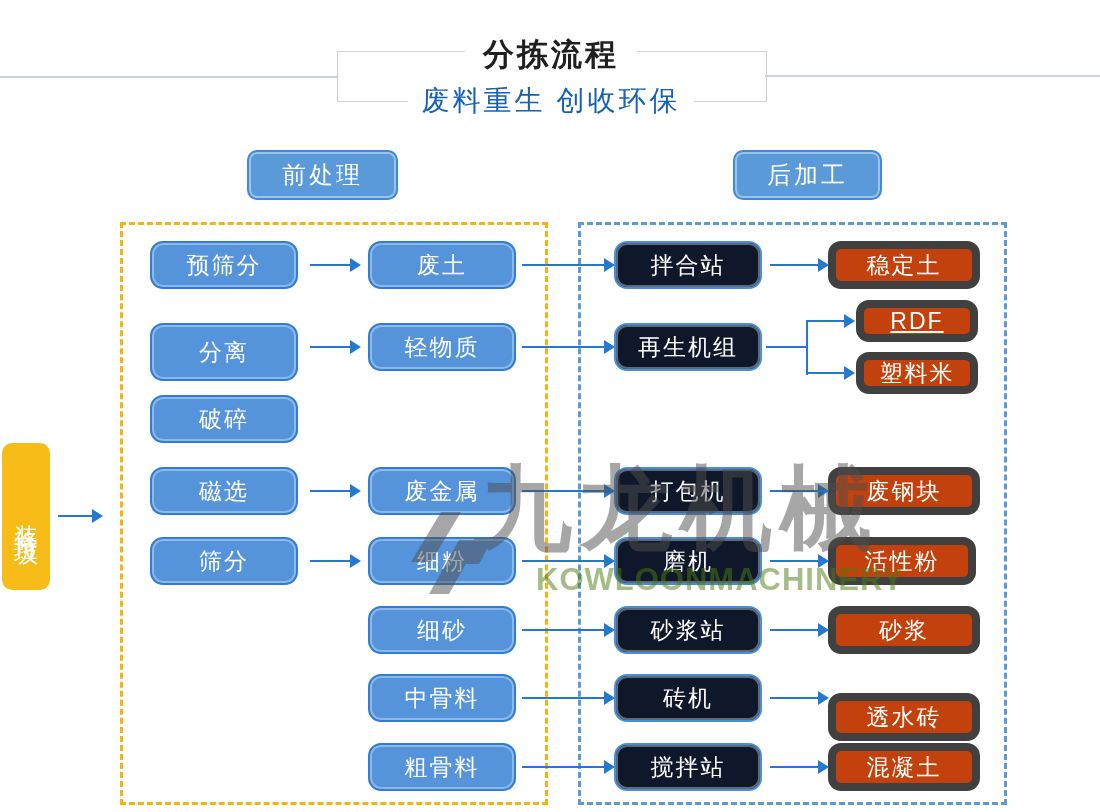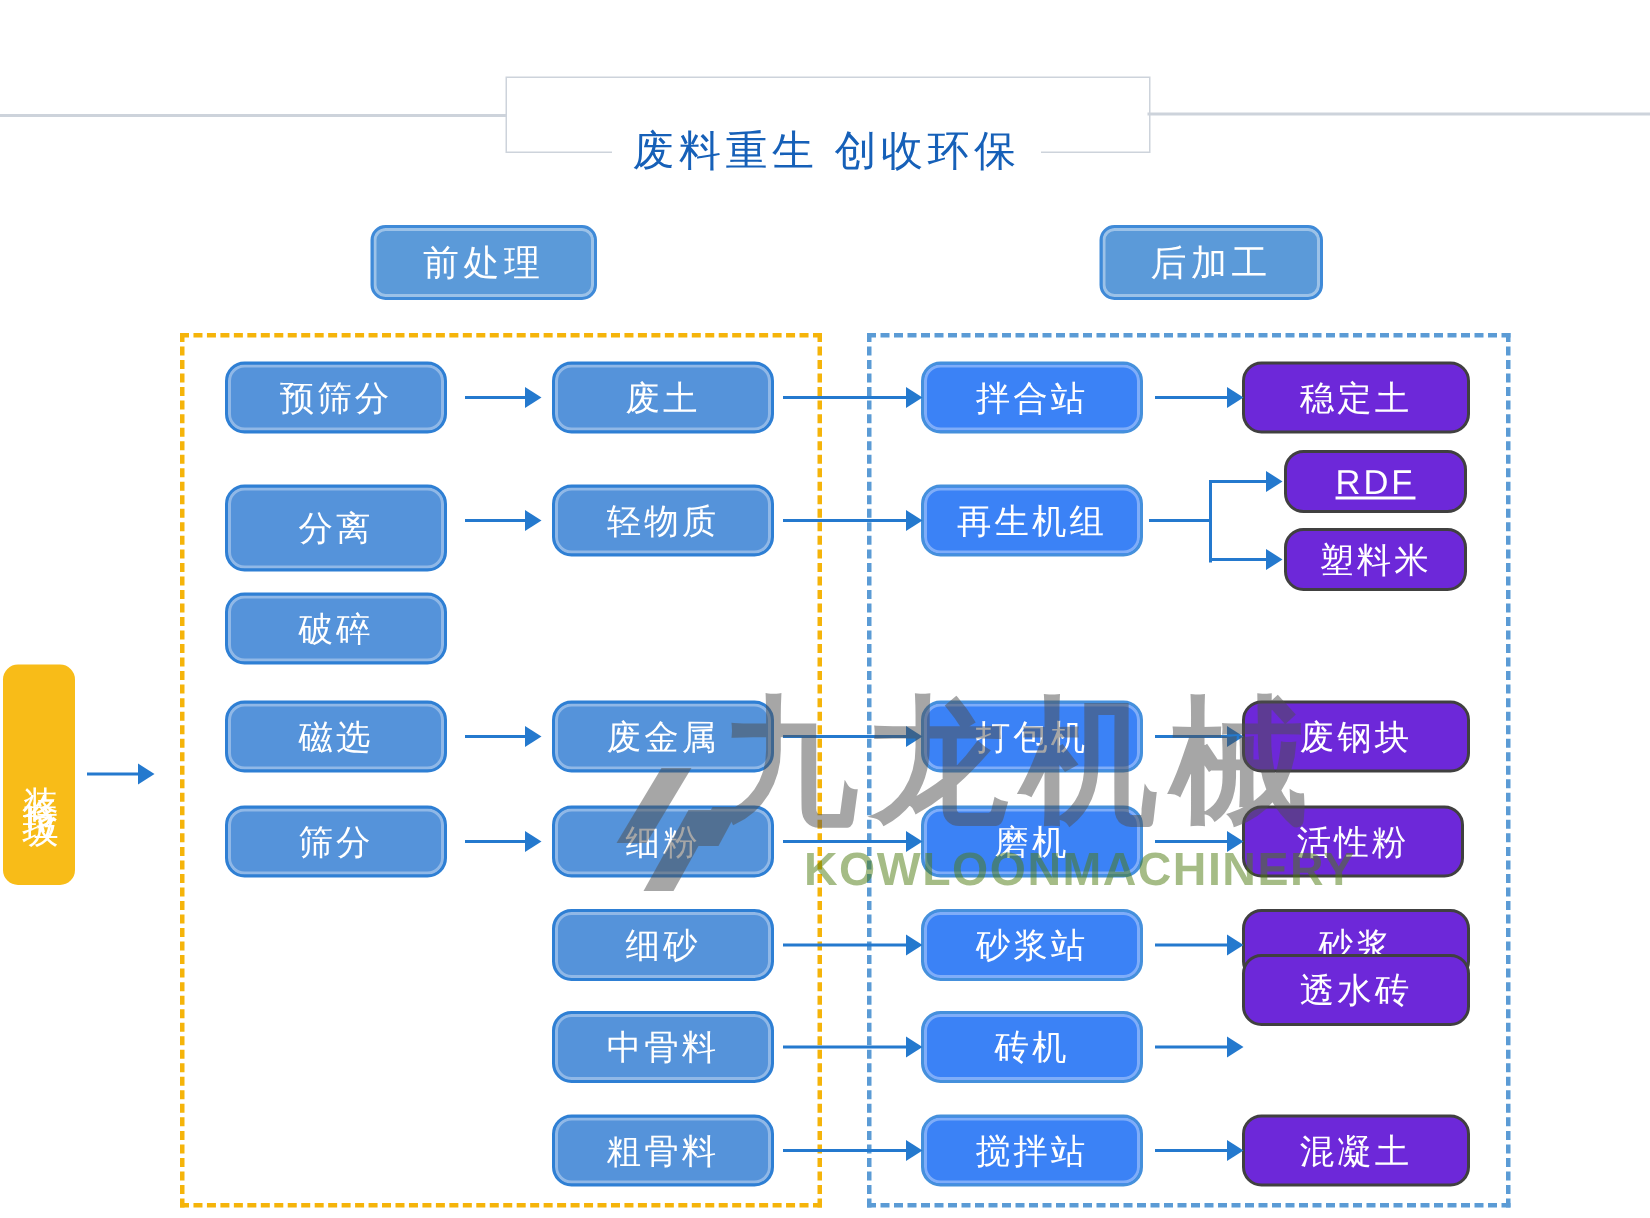--- a/index.html
+++ b/index.html
@@ -36,23 +36,23 @@
   .source{position:absolute;left:2px;top:443px;width:48px;height:147px;background:#f8bc18;
           border-radius:10px;display:flex;align-items:center;justify-content:center;
           color:#fff;font-size:24px;font-weight:500;z-index:2;
           writing-mode:vertical-rl;text-orientation:upright;letter-spacing:6px;}
 
   
   .node{position:absolute;border-radius:13px;display:flex;align-items:center;justify-content:center;
         color:#fff;font-size:23px;letter-spacing:2px;box-sizing:border-box;z-index:3;}
   .kind-process{background:#5593da;border:2px solid #2e7fd4;
         box-shadow:inset 0 0 0 2px rgba(255,255,255,.35);}
-  .kind-process3{background:#3b82f6;border:2px solid #4590dc;
+  .kind-process3{background:#0f172a;border:2px solid #4590dc;
         box-shadow:inset 0 0 0 2px rgba(255,255,255,.35);}
-  .kind-product,.kind-product-sm{background:#6d28d9;border:2px solid #404040;}
+  .kind-product,.kind-product-sm{background:#c2410c;border:8px solid #404040;}
   .kind-product-sm{font-size:23px;}
 
   
   .arrow{position:absolute;height:2px;background:#2479ce;z-index:4;}
   .arrow::after{content:'';position:absolute;right:-9px;top:-6px;width:0;height:0;
         border-left:11px solid #2479ce;border-top:7px solid transparent;border-bottom:7px solid transparent;}
   .cline{position:absolute;background:#2479ce;z-index:4;}
 
   
   .watermark{position:absolute;left:395px;top:460px;width:520px;height:140px;
@@ -64,20 +64,23 @@
   .wm-logo{position:absolute;left:10px;top:42px;}
 </style>
 </head>
 <body>
 
 <div class="canvas">
 
   <div class="hline" id="hline-left"></div>
   <div class="hline" id="hline-right"></div>
   <div class="hrect"></div>
+  <div class="title-wrap">
+    <span>分拣流程</span>
+  </div>
   <div class="subtitle-wrap">
     <span>废料重生 创收环保</span>
   </div>
 
   <div class="stage" id="stage-pre">前处理</div>
   <div class="stage" id="stage-post">后加工</div>
 
   <div class="zone" id="zone-pre"></div>
   <div class="zone" id="zone-post"></div>
 
@@ -100,21 +103,21 @@
       <div class="node kind-product" style="left: 828px; top: 467px; width: 152px; height: 48px;">废钢块</div>
       <div class="node kind-process" style="left: 150px; top: 537px; width: 148px; height: 48px;">筛分</div>
       <div class="node kind-process" style="left: 368px; top: 537px; width: 148px; height: 48px;">细粉</div>
       <div class="node kind-process3" style="left: 614px; top: 537px; width: 148px; height: 48px;">磨机</div>
       <div class="node kind-product" style="left: 828px; top: 537px; width: 148px; height: 48px;">活性粉</div>
       <div class="node kind-process" style="left: 368px; top: 606px; width: 148px; height: 48px;">细砂</div>
       <div class="node kind-process3" style="left: 614px; top: 606px; width: 148px; height: 48px;">砂浆站</div>
       <div class="node kind-product" style="left: 828px; top: 606px; width: 152px; height: 48px;">砂浆</div>
       <div class="node kind-process" style="left: 368px; top: 674px; width: 148px; height: 48px;">中骨料</div>
       <div class="node kind-process3" style="left: 614px; top: 674px; width: 148px; height: 48px;">砖机</div>
-      <div class="node kind-product" style="left: 828px; top: 636px; width: 152px; height: 48px;">透水砖</div>
+      <div class="node kind-product" style="left: 828px; top: 693px; width: 152px; height: 48px;">透水砖</div>
       <div class="node kind-process" style="left: 368px; top: 743px; width: 148px; height: 48px;">粗骨料</div>
       <div class="node kind-process3" style="left: 614px; top: 743px; width: 148px; height: 48px;">搅拌站</div>
       <div class="node kind-product" style="left: 828px; top: 743px; width: 152px; height: 48px;">混凝土</div>
       <div class="arrow" style="left: 58px; top: 515px; width: 36px;"></div>
       <div class="arrow" style="left: 310px; top: 264px; width: 42px;"></div>
       <div class="arrow" style="left: 522px; top: 264px; width: 84px;"></div>
       <div class="arrow" style="left: 770px; top: 264px; width: 50px;"></div>
       <div class="arrow" style="left: 310px; top: 346px; width: 42px;"></div>
       <div class="arrow" style="left: 522px; top: 346px; width: 84px;"></div>
       <div class="arrow" style="left: 310px; top: 490px; width: 42px;"></div>

